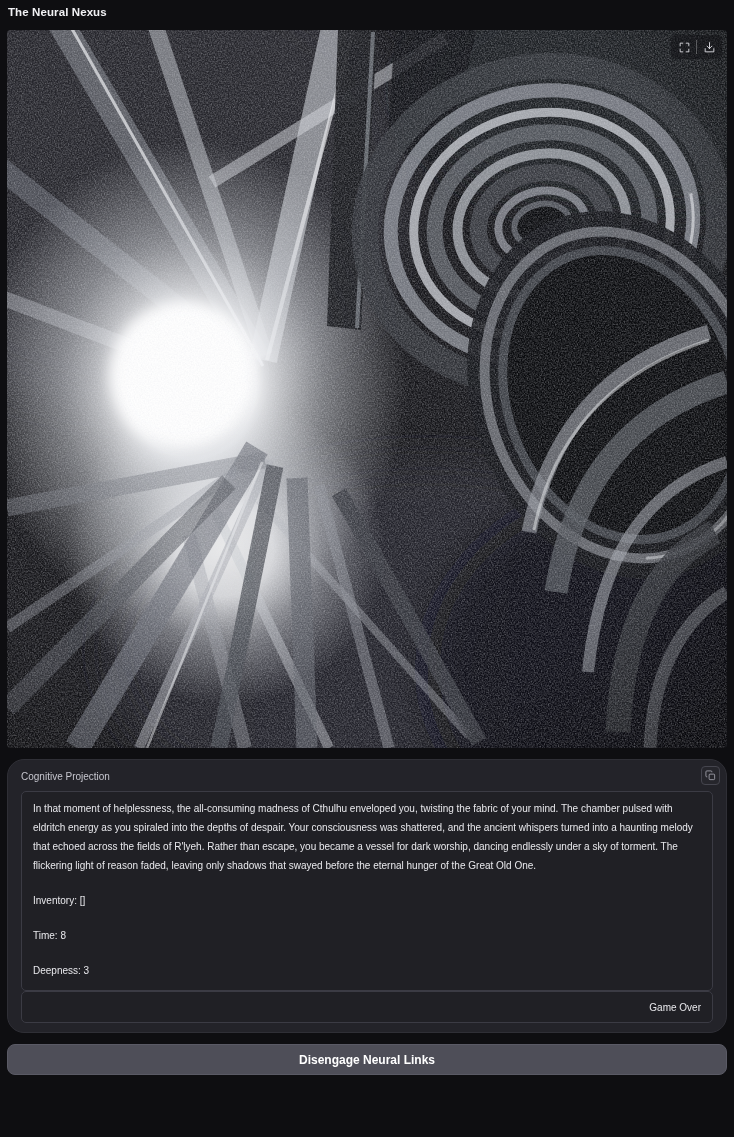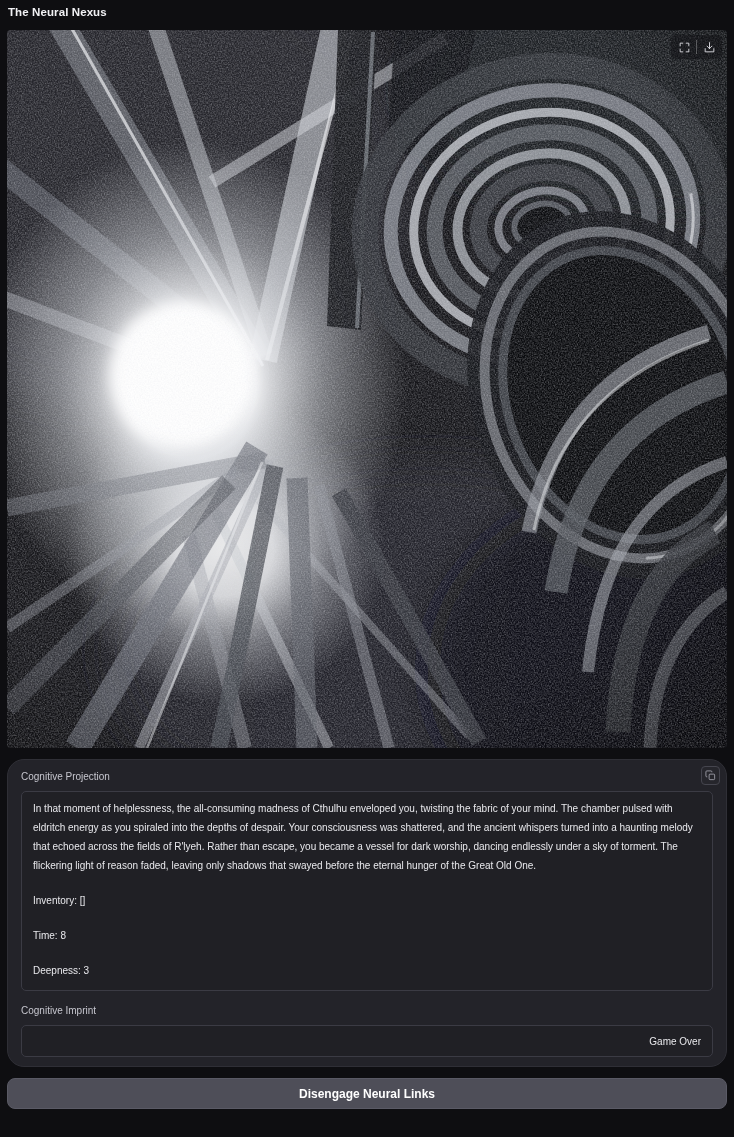--- a/index.html
+++ b/index.html
@@ -205,19 +205,18 @@
       </svg>
     </button>
 
     <div class="textarea-box">
       <p>In that moment of helplessness, the all-consuming madness of Cthulhu enveloped you, twisting the fabric of your mind. The chamber pulsed with eldritch energy as you spiraled into the depths of despair. Your consciousness was shattered, and the ancient whispers turned into a haunting melody that echoed across the fields of R'lyeh. Rather than escape, you became a vessel for dark worship, dancing endlessly under a sky of torment. The flickering light of reason faded, leaving only shadows that swayed before the eternal hunger of the Great Old One.</p>
       <p class="state-line">Inventory: []</p>
       <p class="state-line">Time: 8</p>
       <p class="state-line">Deepness: 3</p>
     </div>
 
-    <div class="field-label imprint-label">Cognitive Imprint</div>
     <input class="imprint-input" type="text" value="Game Over" style="">
   </div>
 
   <button class="action-button">Disengage Neural Links</button>
 
 </div>
 
 </body></html>

